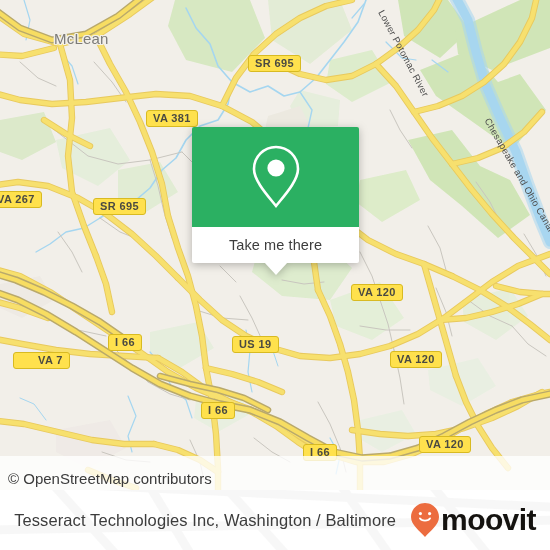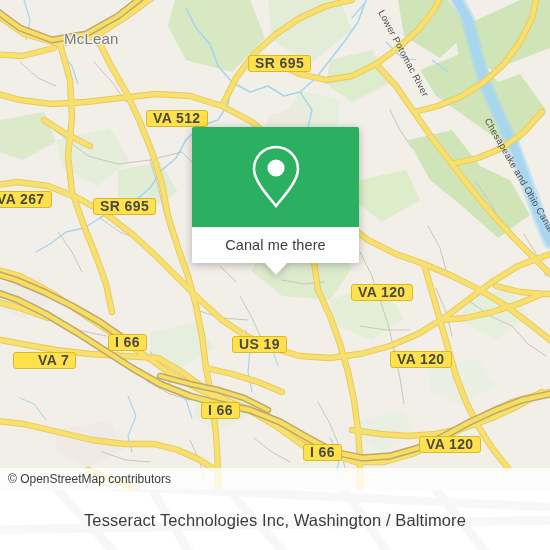--- a/index.html
+++ b/index.html
@@ -43,21 +43,21 @@
     white-space: pre;
     pointer-events: none;
   }
 
   .shield {
     position: absolute;
     background: #ffe14d;
     border: 1.3px solid #d8ba22;
     border-radius: 3px;
     color: #4a4a42;
-    font-size: 14px;
+    font-size: 11px;
     font-weight: bold;
     letter-spacing: .4px;
     padding: 1.5px 6px 2px 6px;
     white-space: nowrap;
     line-height: 11px;
     box-sizing: border-box;
   }
 
   .river-label {
     position: absolute;
@@ -70,22 +70,22 @@
   }
 
   
   #attribution {
     position: absolute;
     left: 0;
     bottom: 0;
     width: 100%;
     background: rgba(255,255,255,0.78);
     color: #3b3b3b;
-    font-size: 12px;
-    padding: 4px 0 4px 8px;
+    font-size: 15px;
+    padding: 16px 0 4px 8px;
     box-sizing: border-box;
     line-height: 14px;
   }
 
   
   #callout {
     position: absolute;
     left: 192px;
     top: 127px;
     width: 167px;
@@ -360,27 +360,27 @@
         <path class="mot" stroke-width="4.4" d="M-10,290 L18,300 L46,314 L76,332 L104,350 L132,368 L160,384 L190,396 L220,404 L250,410 L280,422 L308,438 L334,452 L362,458 L390,456 L418,448 L444,436 L470,422 L496,410 L522,400 L550,394"></path>
         <path class="motc" stroke-width="7.4" d="M-10,272 L16,280 L44,292 L72,306 L100,322 L126,340"></path>
         <path class="mot" stroke-width="4.4" d="M-10,272 L16,280 L44,292 L72,306 L100,322 L126,340"></path>
         <path class="motc" stroke-width="7" d="M-10,6 L20,28 L52,40 L86,34 L118,16 L146,-6"></path>
         <path class="mot" stroke-width="4.2" d="M-10,6 L20,28 L52,40 L86,34 L118,16 L146,-6"></path>
         <path class="motc" stroke-width="6.6" d="M160,376 L190,384 L218,390 L244,398 L268,410"></path>
         <path class="mot" stroke-width="3.8" d="M160,376 L190,384 L218,390 L244,398 L268,410"></path>
       </g>
     </svg>
 
-    <div class="city-label" style="left:57px; top:31px;padding-left:7px;">McLean</div>
+    <div class="city-label" style="left:47px; top:31px;padding-left:7px;">McLean</div>
 
     <div class="river-label" style="left:386px; top:8px; transform:rotate(62deg);">Lower Potomac River</div>
     <div class="river-label" style="left:492px; top:116px; transform:rotate(60deg);">Chesapeake and Ohio Canal</div>
 
     <div class="shield" style="left:248px; top:55px;">SR 695</div>
-    <div class="shield" style="left:146px; top:110px;">VA 512</div>
+    <div class="shield" style="left:146px; top:110px;">VA 381</div>
     <div class="shield" style="left:93px; top:198px;">SR 695</div>
     <div class="shield" style="left:-10px; top:191px;">VA 267</div>
     <div class="shield" style="left:351px; top:284px;">VA 120</div>
     <div class="shield" style="left:232px; top:336px;">US 19</div>
     <div class="shield" style="left:390px; top:351px;">VA 120</div>
     <div class="shield" style="left:108px; top:334px;">I 66</div>
     <div class="shield" style="left:13px; top:352px;padding-left:24px;">VA 7</div>
     <div class="shield" style="left:201px; top:402px;">I 66</div>
     <div class="shield" style="left:303px; top:444px;">I 66</div>
     <div class="shield" style="left:419px; top:436px;">VA 120</div>
@@ -388,34 +388,43 @@
     <div id="attribution">© OpenStreetMap contributors</div>
   </div>
 
   <div id="callout">
     <div id="callout-green">
       <svg width="52" height="66" viewBox="0 0 52 66">
         <path d="M26 3 C13.8 3 4 12.8 4 25 C4 37 18 52 26 62 C34 52 48 37 48 25 C48 12.8 38.2 3 26 3 Z" fill="none" stroke="#ffffff" stroke-width="2.6"></path>
         <circle cx="26" cy="24" r="8.6" fill="#ffffff"></circle>
       </svg>
     </div>
-    <div id="callout-button">Canal me there</div>
+    <div id="callout-button">Take me there</div>
     <div id="callout-pointer"></div>
   </div>
 
   <div id="footer">
     <svg id="footer-watermark" viewBox="0 0 550 60" preserveAspectRatio="none">
       <g stroke="#f1f1f1" stroke-width="9" fill="none">
         <path d="M40,-20 L130,80"></path>
         <path d="M140,-20 L200,80"></path>
         <path d="M210,-20 L300,80"></path>
         <path d="M330,-20 L400,80"></path>
         <path d="M420,-20 L500,80"></path>
         <path d="M-20,40 L570,30"></path>
         <path d="M-20,-10 L570,18"></path>
       </g>
     </svg>
     <div id="footer-inner">
       <div id="footer-title">Tesseract Technologies Inc, Washington / Baltimore</div>
+      <div id="moovit-logo">
+        <svg width="30" height="36" viewBox="0 0 30 36">
+          <path d="M15 1 C7.3 1 1 7.3 1 15 C1 23 10 29 15 35 C20 29 29 23 29 15 C29 7.3 22.7 1 15 1 Z" fill="#ec6c3f"></path>
+          <circle cx="10.4" cy="11.6" r="1.6" fill="#ffffff"></circle>
+          <circle cx="19.6" cy="11.6" r="1.6" fill="#ffffff"></circle>
+          <path d="M10 16.4 C11.6 19.4 18.4 19.4 20 16.4" fill="none" stroke="#ffffff" stroke-width="1.9" stroke-linecap="round"></path>
+        </svg>
+        <div id="moovit-wordmark">moovit</div>
+      </div>
     </div>
   </div>
 
 </div>
 
 </body></html>

